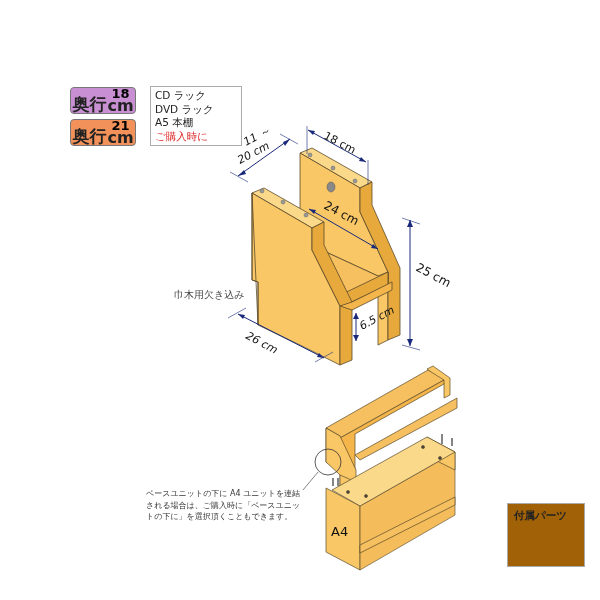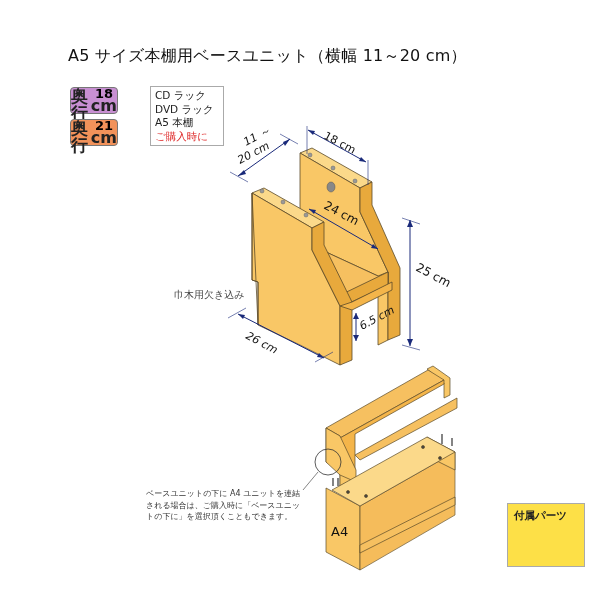--- a/index.html
+++ b/index.html
@@ -1,40 +1,39 @@
 <!DOCTYPE html>
 <html><head>
 <meta charset="utf-8">
 <style>
   html,body{margin:0;padding:0;background:#fff;}
   #page{position:relative;width:600px;height:600px;background:#fff;overflow:hidden;font-family:"DejaVu Sans","Liberation Sans",sans-serif;}
   .title{position:absolute;left:68px;top:46px;font-size:16px;color:#111;letter-spacing:0.2px;white-space:nowrap;}
-  .badge{position:absolute;left:70px;width:48px;height:27px;border-radius:4px;border:1px solid #777;display:flex;align-items:flex-start;justify-content:center;box-sizing:border-box;}
+  .badge{position:absolute;left:70px;width:66px;height:27px;border-radius:4px;border:1px solid #777;display:flex;align-items:flex-end;justify-content:center;box-sizing:border-box;}
   .badge .jp{font-size:17px;font-weight:bold;color:#222;line-height:1;}
   .badge .num{display:flex;flex-direction:column;align-items:center;margin-left:1px;line-height:0.85;}
   .badge .n{font-size:13px;font-weight:bold;color:#000000;}
   .badge .u{font-size:16px;font-weight:bold;color:#222;}
   .b18{top:87px;background:#c88fd2;}
   .b26{top:119px;background:#f2925a;}
-  .compat{position:absolute;left:150px;top:86px;width:74px;height:60px;border:1px solid #aaa;box-sizing:border-box;padding:2px 4px;font-size:10.5px;line-height:13.5px;color:#222;}
+  .compat{position:absolute;left:150px;top:86px;width:92px;height:60px;border:1px solid #aaa;box-sizing:border-box;padding:2px 4px;font-size:10.5px;line-height:13.5px;color:#222;}
   .compat .red{color:#d22;}
   svg{position:absolute;left:0;top:0;}
   .lbl{font-family:"DejaVu Sans","Liberation Sans",sans-serif;}
   .note{position:absolute;left:146px;top:488px;width:160px;font-size:8px;line-height:11.5px;color:#333;}
   .note p{margin:0 0 6px 0;}
-  .parts{position:absolute;left:507px;top:503px;width:78px;height:64px;border:1px solid #aaa;box-sizing:border-box;background:#fde047;}
+  .parts{position:absolute;left:507px;top:503px;width:78px;height:64px;border:1px solid #aaa;box-sizing:border-box;background:#a16207;}
   .parts .pt{position:absolute;left:6px;top:5px;font-size:10.5px;font-weight:bold;color:#222;}
   .notch-label{position:absolute;left:174px;top:288px;font-size:10px;color:#444;}
 </style>
 </head>
 <body>
 
 <div id="page">
 
-  <div class="title">A5 サイズ本棚用ベースユニット（横幅 11～20 cm）</div>
 
   <div class="badge b18">
     <span class="jp">奥行</span>
     <span class="num">
       <span class="n">18</span>
       <span class="u">cm</span>
     </span>
   </div>
   <div class="badge b26">
     <span class="jp">奥行</span>

